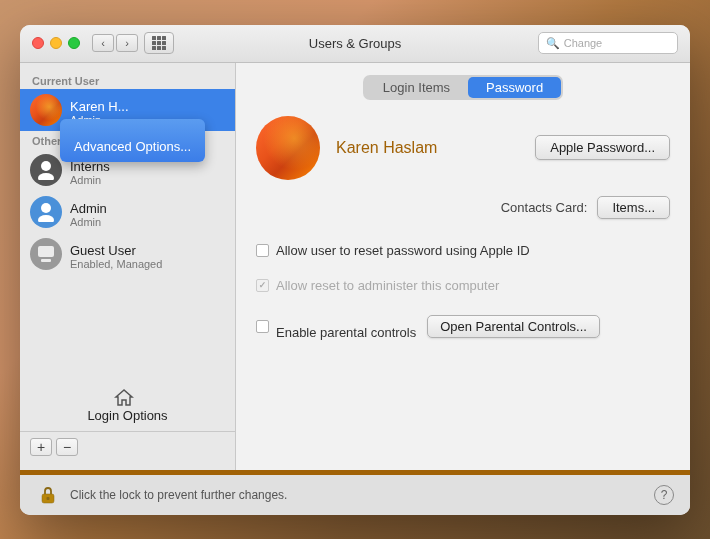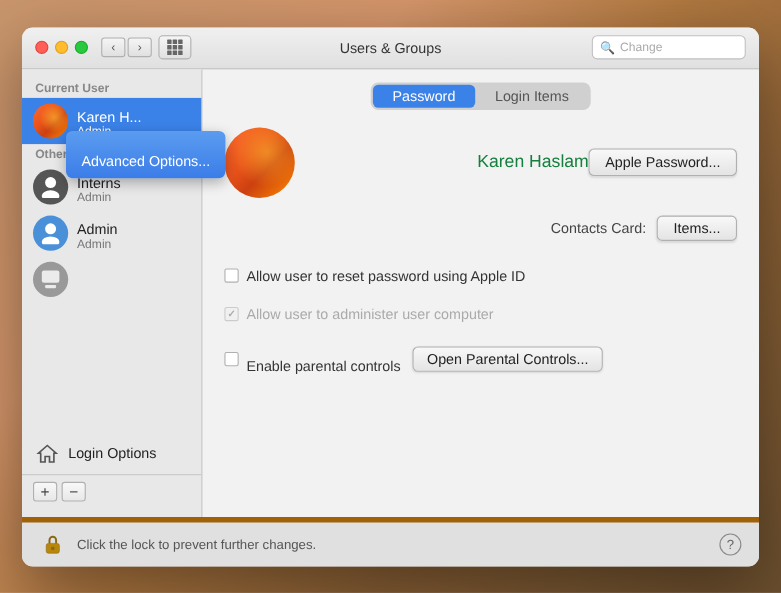--- a/index.html
+++ b/index.html
@@ -131,21 +131,21 @@
       margin-right: 4px;
     }
 
     .content {
       display: flex;
       flex: 1;
       overflow: hidden;
     }
 
     .sidebar {
-      width: 164px;
+      width: 216px;
       background: #e8e8e8;
       border-right: 1px solid #c8c8c8;
       display: flex;
       flex-direction: column;
       padding: 8px 0;
       position: relative;
     }
 
     .section-label {
       font-size: 11px;
@@ -227,20 +227,21 @@
       font-size: 11px;
       color: #777;
     }
 
     .login-options {
       display: flex;
       align-items: center;
       padding: 8px 12px;
       cursor: pointer;
       margin-top: auto;
+      flex-direction: column;
     }
 
     .login-options-icon {
       width: 22px;
       height: 22px;
       margin-right: 8px;
       display: flex;
       align-items: center;
       justify-content: center;
     }
@@ -329,23 +330,22 @@
       content: '';
       position: absolute;
       width: 100%;
       height: 100%;
       background: radial-gradient(circle at 60% 35%, rgba(255,200,50,0.5) 0%, transparent 55%);
     }
 
     .main-user-name {
       font-size: 16px;
       font-weight: 500;
-      color: #15803d;
+      color: #a16207;
       flex: 1;
-      text-align: right;
     }
 
     .change-password-btn {
       background: linear-gradient(180deg, #f8f8f8 0%, #e4e4e4 100%);
       border: 1px solid #b0b0b0;
       border-radius: 5px;
       padding: 4px 14px;
       font-size: 13px;
       cursor: pointer;
       color: #222;
@@ -583,20 +583,24 @@
         </div>
       </div>
 
       <div class="user-item">
         <div class="user-avatar avatar-guest">
           <svg width="22" height="22" viewBox="0 0 22 22">
             <rect x="3" y="3" width="16" height="11" rx="2" fill="white" opacity="0.8"></rect>
             <rect x="6" y="16" width="10" height="3" rx="1" fill="white" opacity="0.8"></rect>
           </svg>
         </div>
+        <div class="user-info">
+          <div class="user-name">Guest User</div>
+          <div class="user-role">Enabled, Managed</div>
+        </div>
       </div>
 
       <div class="spacer"></div>
 
       <div class="login-options">
         <div class="login-options-icon">
           <svg width="20" height="20" viewBox="0 0 20 20">
             <polygon points="10,3 2,10 4,10 4,18 8,18 8,13 12,13 12,18 16,18 16,10 18,10" fill="none" stroke="#555" stroke-width="1.5"></polygon>
           </svg>
         </div>
@@ -606,22 +610,22 @@
       <div class="sidebar-bottom">
         <div class="add-remove-btn">+</div>
         <div class="add-remove-btn">−</div>
       </div>
     </div>
 
     <div class="main-panel">
 
       <div class="tab-bar">
         <div class="tab-group">
+          <div class="tab">Login Items</div>
           <div class="tab active">Password</div>
-          <div class="tab">Login Items</div>
         </div>
       </div>
 
       <div class="user-header">
         <div class="main-avatar"></div>
         <span class="main-user-name">Karen Haslam</span>
         <button class="change-password-btn">Apple Password...</button>
       </div>
 
       <div class="settings-area">
@@ -631,21 +635,21 @@
           <button class="open-btn">Items...</button>
         </div>
 
         <div class="checkbox-row">
           <div class="checkbox"></div>
           <span>Allow user to reset password using Apple ID</span>
         </div>
 
         <div class="checkbox-row dimmed">
           <div class="checkbox dimmed-check"></div>
-          <span>Allow user to administer user computer</span>
+          <span>Allow reset to administer this computer</span>
         </div>
 
         <div class="parental-row">
           <div class="checkbox"></div>
           <span class="parental-label">Enable parental controls</span>
           <button class="parental-btn">Open Parental Controls...</button>
         </div>
 
       </div>
     </div>

